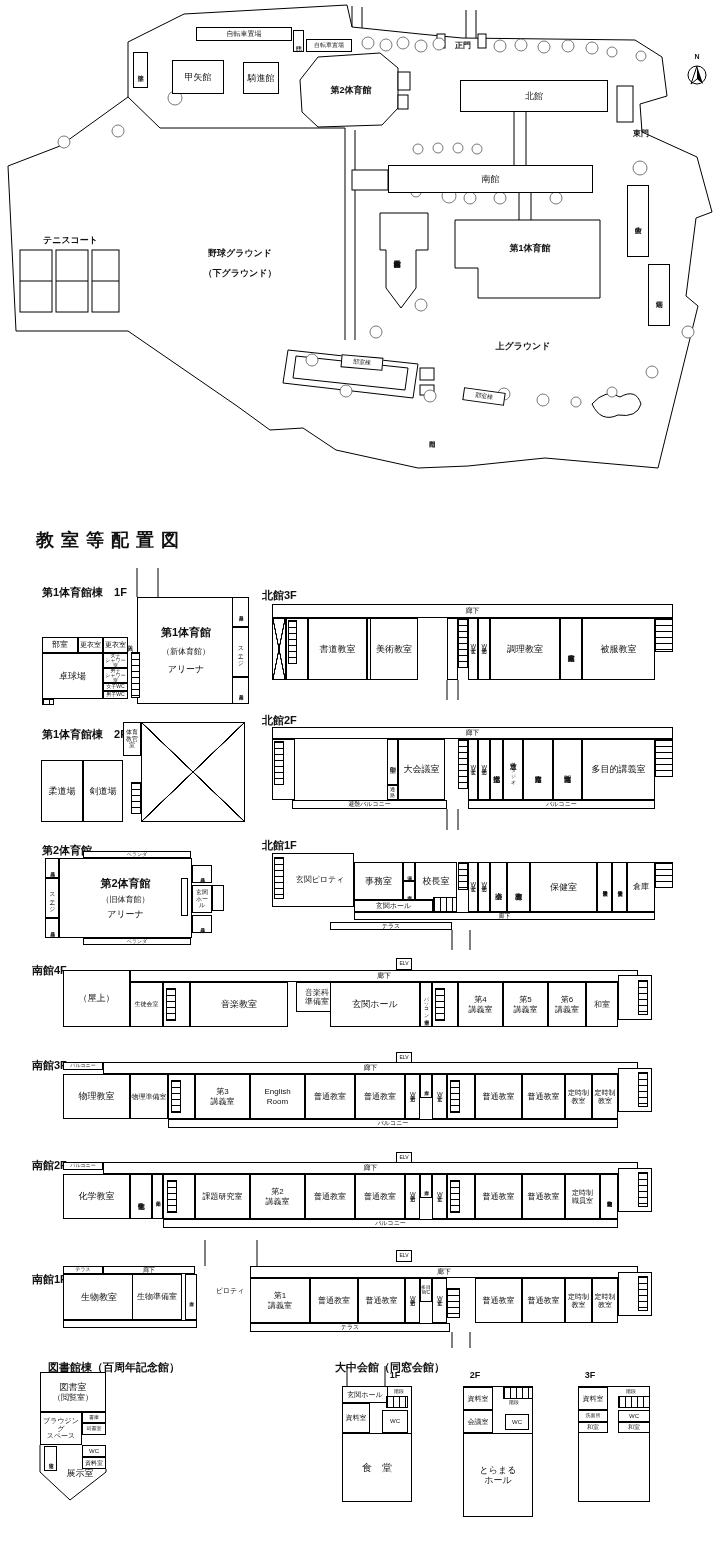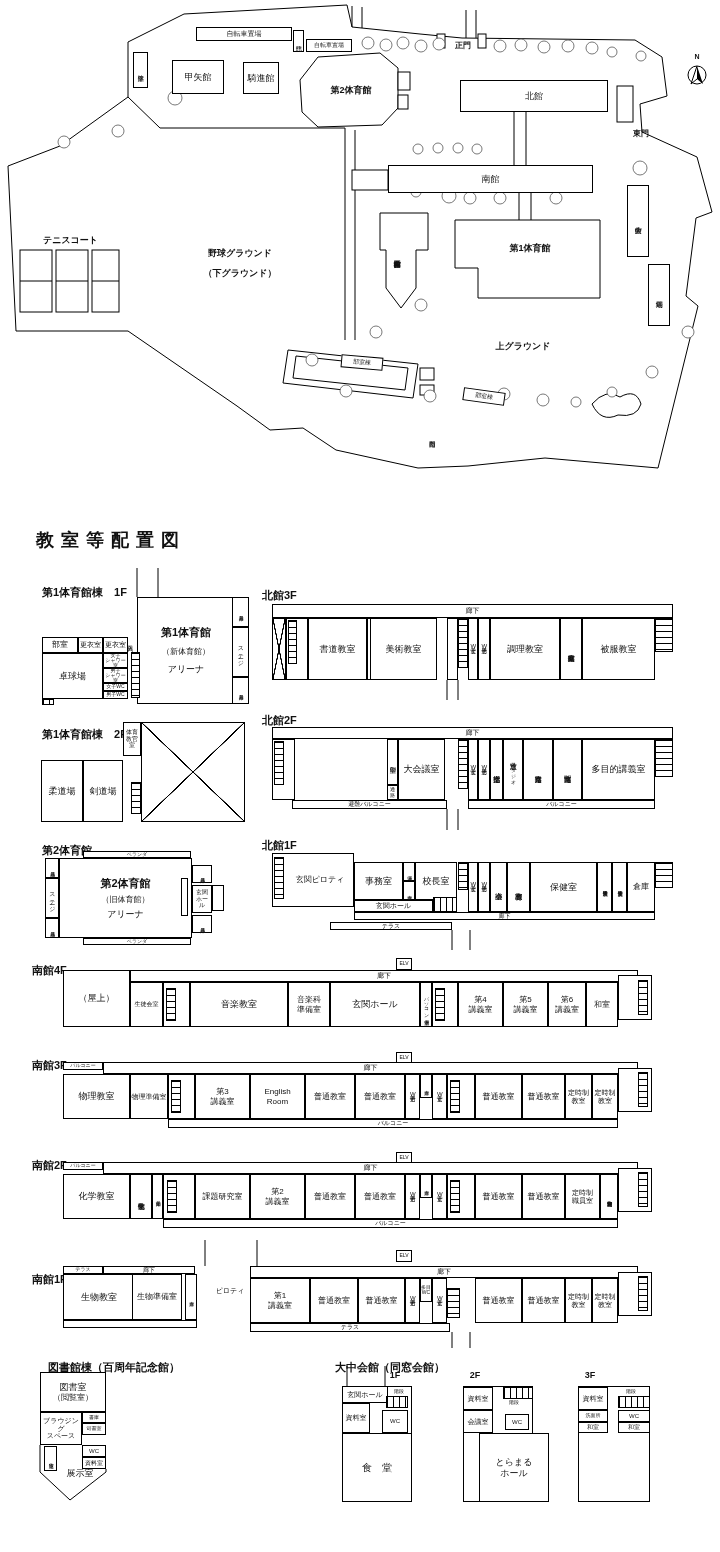--- a/index.html
+++ b/index.html
@@ -197,21 +197,21 @@
 <div class="r" style="left:212px;top:885px;width:12px;height:26px"></div>
 <div class="r f5" style="left:83px;top:938px;width:108px;height:7px">ベランダ</div>
 
 <div class="hd" style="left:262px;top:588px">北館3F</div>
 <div class="r f7" style="left:272px;top:604px;width:401px;height:14px">廊下</div>
 <div class="r xb" style="left:272px;top:618px;width:14px;height:62px"></div>
 <div class="r" style="left:286px;top:618px;width:22px;height:62px"></div>
 <div class="r stv" style="left:288px;top:620px;width:9px;height:44px"></div>
 <div class="r f9" style="left:308px;top:618px;width:59px;height:62px">書道教室</div>
 <div class="r vt f7" style="left:367px;top:618px;width:21px;height:62px">芸術科準備室</div>
-<div class="r f9" style="left:370px;top:618px;width:67px;height:62px">美術教室</div>
+<div class="r f9" style="left:370px;top:618px;width:48px;height:62px">美術教室</div>
 <div class="r" style="left:447px;top:618px;width:11px;height:62px"></div>
 <div class="r stv" style="left:458px;top:618px;width:10px;height:50px"></div>
 <div class="r vt f6" style="left:468px;top:618px;width:10px;height:62px">女子WC</div>
 <div class="r vt f6" style="left:478px;top:618px;width:12px;height:62px">男子WC</div>
 <div class="r f9" style="left:490px;top:618px;width:70px;height:62px">調理教室</div>
 <div class="r vt f7" style="left:560px;top:618px;width:22px;height:62px">家庭科準備室</div>
 <div class="r f9" style="left:582px;top:618px;width:73px;height:62px">被服教室</div>
 <div class="r stv" style="left:655px;top:618px;width:18px;height:34px"></div>
 
 <div class="hd" style="left:262px;top:713px">北館2F</div>
@@ -259,21 +259,21 @@
 <div class="r f6" style="left:330px;top:922px;width:122px;height:8px">テラス</div>
 
 <div class="hd" style="left:32px;top:963px">南館4F</div>
 <div class="r f5" style="left:396px;top:958px;width:16px;height:12px">ELV</div>
 <div class="r f7" style="left:130px;top:970px;width:508px;height:12px">廊下</div>
 <div class="r f9" style="left:63px;top:970px;width:67px;height:57px">（屋上）</div>
 <div class="r f6" style="left:130px;top:982px;width:33px;height:45px">生徒会室</div>
 <div class="r" style="left:163px;top:982px;width:27px;height:45px"></div>
 <div class="r stv" style="left:166px;top:988px;width:10px;height:33px"></div>
 <div class="r f9" style="left:190px;top:982px;width:98px;height:45px">音楽教室</div>
-<div class="r f8" style="left:288px;top:982px;width:42px;height:45px">音楽科
+<div class="r f8" style="left:296px;top:982px;width:42px;height:30px">音楽科
 準備室</div>
 <div class="r f9" style="left:330px;top:982px;width:90px;height:45px">玄関ホール</div>
 <div class="r vt f5" style="left:420px;top:982px;width:12px;height:45px">パソコン準備室</div>
 <div class="r" style="left:432px;top:982px;width:26px;height:45px"></div>
 <div class="r stv" style="left:435px;top:988px;width:10px;height:33px"></div>
 <div class="r f8" style="left:458px;top:982px;width:45px;height:45px">第4
 講義室</div>
 <div class="r f8" style="left:503px;top:982px;width:45px;height:45px">第5
 講義室</div>
 <div class="r f8" style="left:548px;top:982px;width:38px;height:45px">第6
@@ -391,21 +391,21 @@
 <div class="r f7" style="left:342px;top:1403px;width:28px;height:30px">資料室</div>
 <div class="r f6" style="left:382px;top:1410px;width:26px;height:23px">WC</div>
 <div class="r f10" style="left:342px;top:1433px;width:70px;height:69px">食　堂</div>
 <div class="lbl f9 b" style="left:465px;top:1370px;width:20px;height:11px">2F</div>
 <div class="out" style="left:463px;top:1386px;width:70px;height:116px"></div>
 <div class="r f7" style="left:463px;top:1387px;width:30px;height:23px">資料室</div>
 <div class="r sth" style="left:503px;top:1387px;width:30px;height:12px"></div>
 <div class="lbl f5" style="left:505px;top:1399px;width:18px;height:8px">階段</div>
 <div class="r f7" style="left:463px;top:1410px;width:30px;height:23px">会議室</div>
 <div class="r f6" style="left:505px;top:1414px;width:24px;height:16px">WC</div>
-<div class="r f9" style="left:479px;top:1433px;width:70px;height:69px">とらまる
+<div class="r f9" style="left:463px;top:1433px;width:70px;height:84px">とらまる
 ホール</div>
 <div class="lbl f9 b" style="left:580px;top:1370px;width:20px;height:11px">3F</div>
 <div class="out" style="left:578px;top:1386px;width:72px;height:116px"></div>
 <div class="r f7" style="left:578px;top:1387px;width:30px;height:23px">資料室</div>
 <div class="lbl f5" style="left:622px;top:1388px;width:18px;height:8px">階段</div>
 <div class="r sth" style="left:618px;top:1396px;width:32px;height:12px"></div>
 <div class="r f5" style="left:578px;top:1410px;width:30px;height:12px">洗面所</div>
 <div class="r f6" style="left:578px;top:1422px;width:30px;height:11px">和室</div>
 <div class="r f6" style="left:618px;top:1410px;width:32px;height:12px">WC</div>
 <div class="r f6" style="left:618px;top:1422px;width:32px;height:11px">和室</div>

